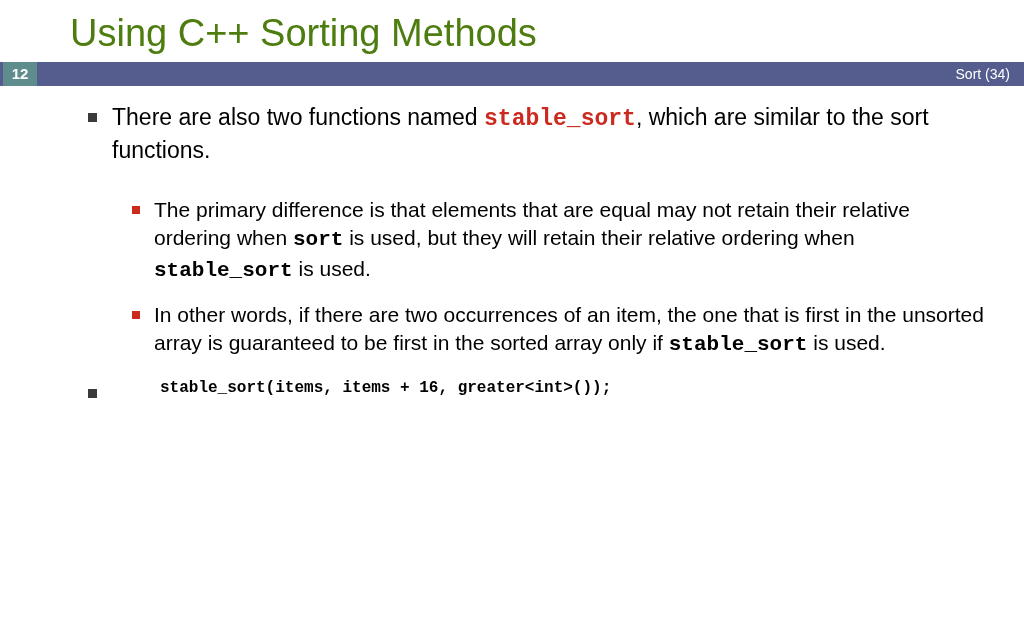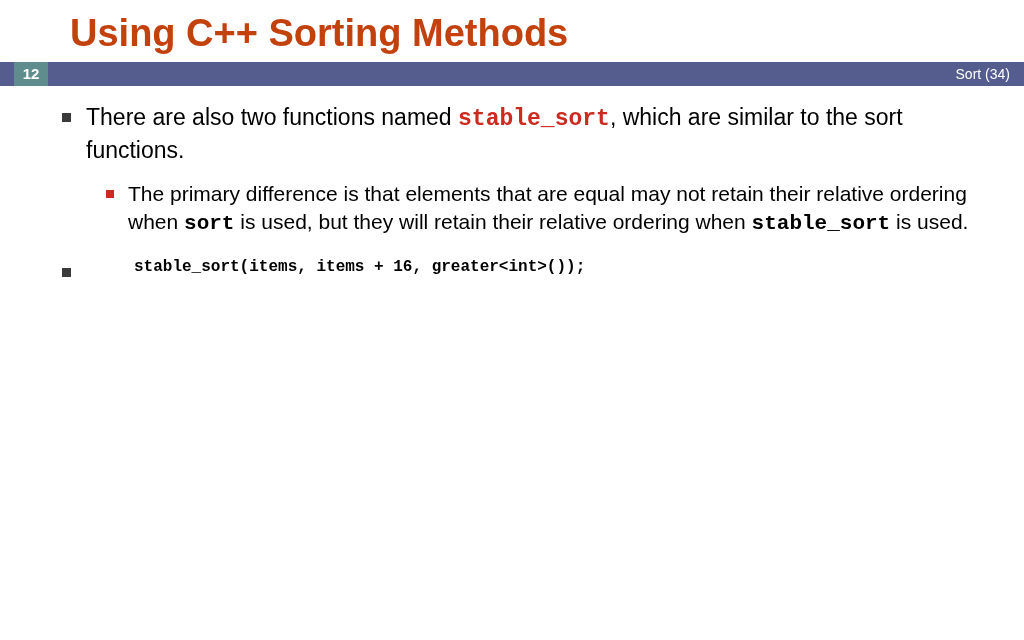--- a/index.html
+++ b/index.html
@@ -15,34 +15,34 @@
     position: relative;
     width: 1024px;
     height: 640px;
     box-sizing: border-box;
   }
   .title {
     position: absolute;
     left: 70px;
     top: 12px;
     font-size: 38px;
-    font-weight: bold;
-    color: #c2410c;
+    font-weight: normal;
+    color: #4d7c0f;
   }
   .bar {
     position: absolute;
     top: 62px;
     left: 0;
     width: 1024px;
     height: 24px;
     background: #555d8e;
   }
   .page-tab {
     position: absolute;
-    left: 14px;
+    left: 3px;
     top: 62px;
     width: 34px;
     height: 24px;
     background: #5f8d8d;
     color: #ffffff;
     font-size: 15px;
     font-weight: bold;
     text-align: center;
     line-height: 24px;
   }
@@ -50,21 +50,21 @@
     position: absolute;
     right: 14px;
     top: 62px;
     height: 36px;
     line-height: 24px;
     color: #ffffff;
     font-size: 14px;
   }
   .content {
     position: absolute;
-    left: 62px;
+    left: 88px;
     right: 40px;
     top: 102px;
   }
   ul.top {
     list-style: none;
     padding: 0;
     margin: 0;
   }
   ul.top > li {
     position: relative;
@@ -78,21 +78,21 @@
     position: absolute;
     left: 0;
     top: 11px;
     width: 9px;
     height: 9px;
     background: #3a3a3a;
   }
   ul.sub {
     list-style: none;
     padding: 0;
-    margin: 14px 0 0 20px;
+    margin: 30px 0 0 20px;
   }
   ul.sub > li {
     position: relative;
     padding-left: 22px;
     font-size: 21px;
     line-height: 1.35;
     margin-bottom: 16px;
     color: #000;
   }
   ul.sub > li::before {
@@ -132,20 +132,23 @@
   <div class="content">
     <ul class="top">
 
       <li>
         <span>There are also two functions named </span><span class="mono red">stable_sort</span><span>, which are similar to the sort functions.</span>
 
         <ul class="sub">
           <li>
             <span>The primary difference is that elements that are equal may not retain their relative ordering when </span><span class="mono">sort</span><span> is used, but they will retain their relative ordering when </span><span class="mono">stable_sort</span><span> is used.</span>
           </li>
+          <li>
+            <span>In other words, if there are two occurrences of an item, the one that is first in the unsorted array is guaranteed to be first in the sorted array only if </span><span class="mono">stable_sort</span><span> is used.</span>
+          </li>
         </ul>
       </li>
 
       <li>
         <div class="codeblock">stable_sort(items, items + 16, greater&lt;int&gt;());</div>
       </li>
 
 
     </ul>
   </div>

